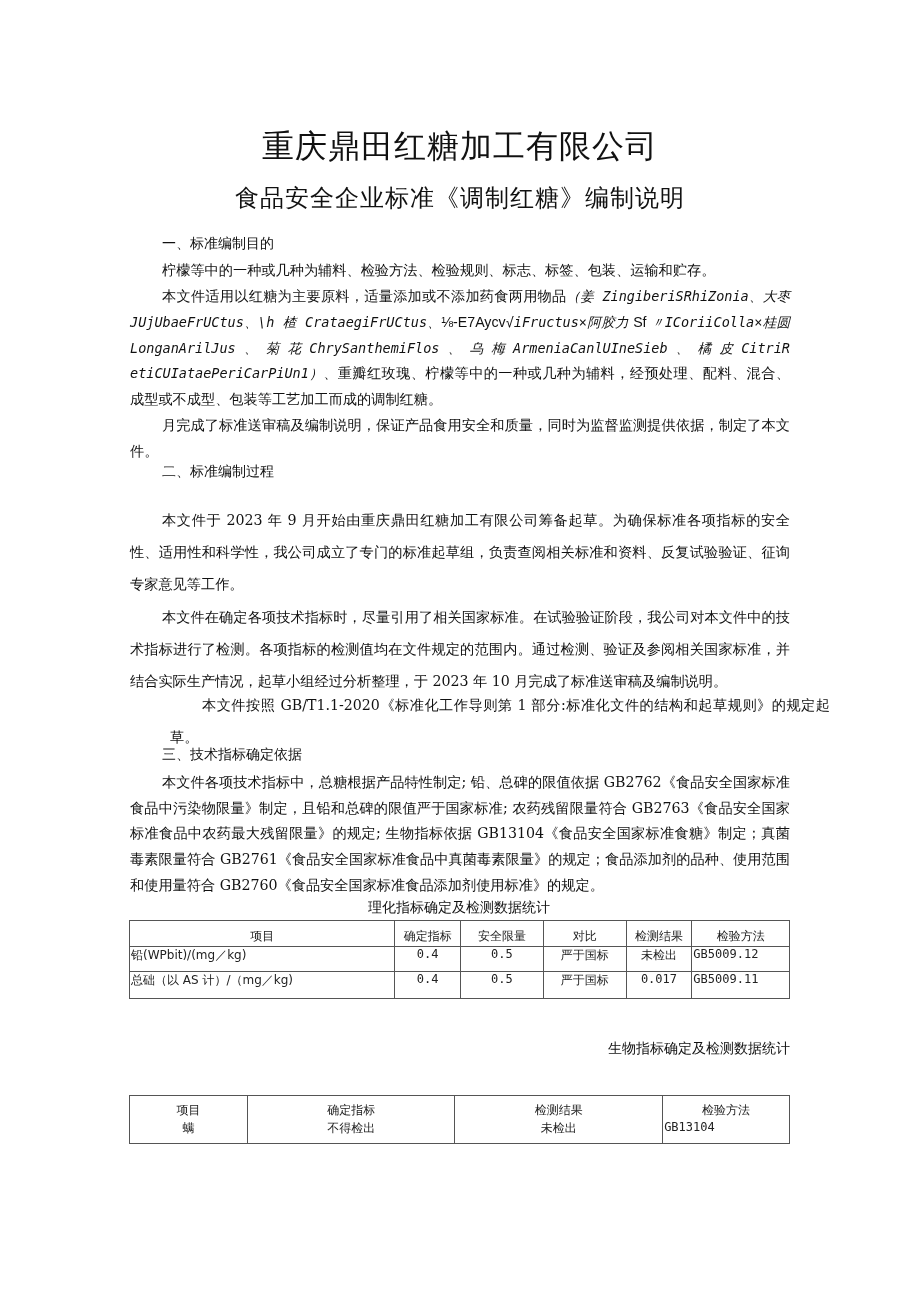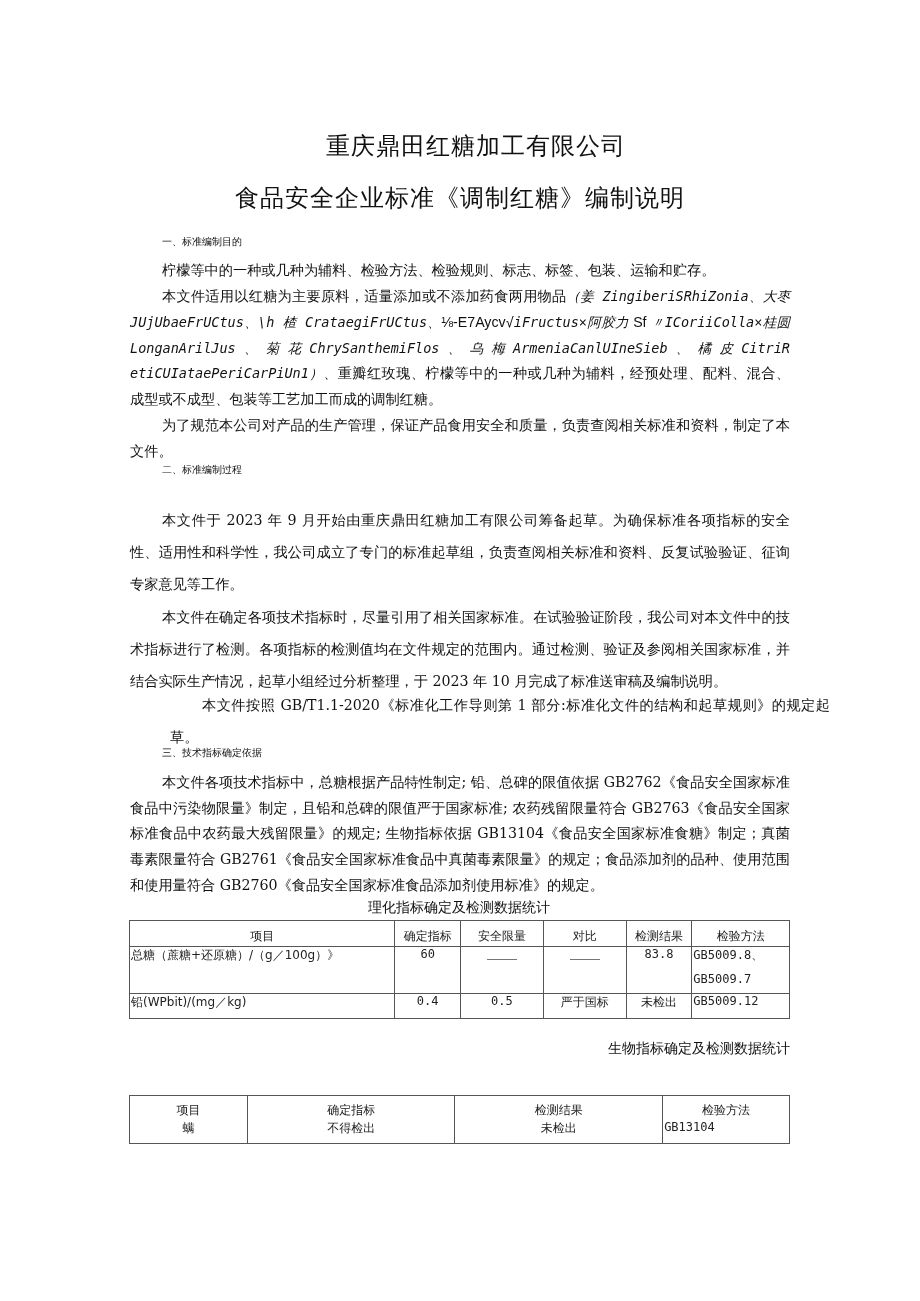--- a/index.html
+++ b/index.html
@@ -16,45 +16,45 @@
       font-family: "DejaVu Serif", "Liberation Serif", serif;
     }
     .page {
       position: absolute;
       left: 130px;
       top: 0;
       width: 660px;
     }
     .title-company {
       position: absolute;
-      left: 16px;
+      left: 0;
       width: 660px;
       top: 128px;
+      text-align: center;
+      font-family: "DejaVu Sans", "Liberation Sans", sans-serif;
+      font-size: 32px;
+      letter-spacing: 1px;
+      line-height: 36px;
+    }
+    .title-doc {
+      position: absolute;
+      left: 0;
+      width: 660px;
+      top: 180px;
       text-align: center;
       font-family: "DejaVu Sans", "Liberation Sans", sans-serif;
       font-size: 24px;
       letter-spacing: 1px;
       line-height: 36px;
     }
-    .title-doc {
-      position: absolute;
-      left: 0;
-      width: 660px;
-      top: 180px;
-      text-align: center;
-      font-family: "DejaVu Sans", "Liberation Sans", sans-serif;
-      font-size: 24px;
-      letter-spacing: 1px;
-      line-height: 36px;
-    }
     .heading {
       position: absolute;
       left: 32px;
-      font-family: Liberation Mono, monospace;
-      font-size: 10px;
+      font-family: Liberation Sans, sans-serif;
+      font-size: 14px;
       line-height: 20px;
     }
     .para {
       position: absolute;
       left: 0;
       width: 660px;
       font-size: 14.2px;
       text-align: justify;
       text-indent: 32px;
       word-break: break-all;
@@ -118,21 +118,21 @@
   <div class="title-doc">食品安全企业标准《调制红糖》编制说明</div>
 
   <div class="heading" style="top:233px;">一、标准编制目的</div>
 
   <div class="para lh-26" style="top:258px;">柠檬等中的一种或几种为辅料、检验方法、检验规则、标志、标签、包装、运输和贮存。</div>
 
   <div class="para lh-26" style="top:284px;">
     <span>本文件适用以红糖为主要原料，适量添加或不添加药食两用物品</span><span class="italic">（姜 ZingiberiSRhiZonia、大枣 JUjUbaeFrUCtus、\h 楂 CrataegiFrUCtus、</span><span class="latin">⅛-E7Aycv</span><span class="italic">√iFructus×阿胶力</span><span class="latin"> Sf </span><span class="italic">〃ICoriiColla×桂圆 LonganArilJus 、 菊 花 ChrySanthemiFlos 、 乌 梅 ArmeniaCanlUIneSieb 、 橘 皮 CitriRetiCUIataePeriCarPiUn1）</span><span>、重瓣红玫瑰、柠檬等中的一种或几种为辅料，经预处理、配料、混合、成型或不成型、包装等工艺加工而成的调制红糖。</span>
   </div>
 
-  <div class="para lh-26" style="top:413px;">为了规范本公司对产品的生产管理，保证产品食用安全和质量，负责查阅相关标准和资料，制定了本文件。</div>
+  <div class="para lh-26" style="top:413px;">月完成了标准送审稿及编制说明，保证产品食用安全和质量，同时为监督监测提供依据，制定了本文件。</div>
 
   <div class="heading" style="top:461px;">二、标准编制过程</div>
 
   <div class="para lh-32" style="top:504px;">
     <span class="latin-mix">本文件于 2023 年 9 月开始由重庆鼎田红糖加工有限公司筹备起草。为确保标准各项指标的安全性、适用性和科学性，我公司成立了专门的标准起草组，负责查阅相关标准和资料、反复试验验证、征询专家意见等工作。</span>
   </div>
 
   <div class="para lh-32" style="top:601px;">本文件在确定各项技术指标时，尽量引用了相关国家标准。在试验验证阶段，我公司对本文件中的技术指标进行了检测。各项指标的检测值均在文件规定的范围内。通过检测、验证及参阅相关国家标准，并结合实际生产情况，起草小组经过分析整理，于 2023 年 10 月完成了标准送审稿及编制说明。</div>
 
   <div class="para lh-32" style="top:689px;margin-left:40px;">本文件按照 GB/T1.1-2020《标准化工作导则第 1 部分:标准化文件的结构和起草规则》的规定起草。</div>
@@ -156,38 +156,35 @@
   </colgroup>
   <tbody>
       <tr style="height:26px;">
     <th class="c">项目</th>
     <th class="c">确定指标</th>
     <th class="c">安全限量</th>
     <th class="c">对比</th>
     <th class="c">检测结果</th>
     <th class="c">检验方法</th>
   </tr>
-  <tr style="height:47px;">
-    <td class="l">总糖（蔗糖+还原糖）/（g／100g）》</td>
-    <td class="c mono">60</td>
-    <td class="c"><span class="dash"></span></td>
-    <td class="c"><span class="dash"></span></td>
-    <td class="c mono">83.8</td>
-    <td class="l mono">
-          <div>GB5009.8、</div>
-          <div style="margin-top:8px;">GB5009.7</div>
-        </td>
-  </tr>
   <tr style="height:25px;">
     <td class="l">铅(WPbit)/(mg／kg)</td>
     <td class="c mono">0.4</td>
     <td class="c mono">0.5</td>
     <td class="c">严于国标</td>
     <td class="c">未检出</td>
     <td class="l mono">GB5009.12</td>
+  </tr>
+  <tr style="height:27px;">
+    <td class="l">总础（以 AS 计）/（mg／kg)</td>
+    <td class="c mono">0.4</td>
+    <td class="c mono">0.5</td>
+    <td class="c">严于国标</td>
+    <td class="c mono">0.017</td>
+    <td class="l mono">GB5009.11</td>
   </tr>
 </tbody>
   </table>
 
 <div class="table-title" style="right:130px; top:1038px;">生物指标确定及检测数据统计</div>
 
 <table class="data" style="left:129px; top:1095px; width:661px;">
   <colgroup>
     <col style="width:118px">
     <col style="width:208px">

